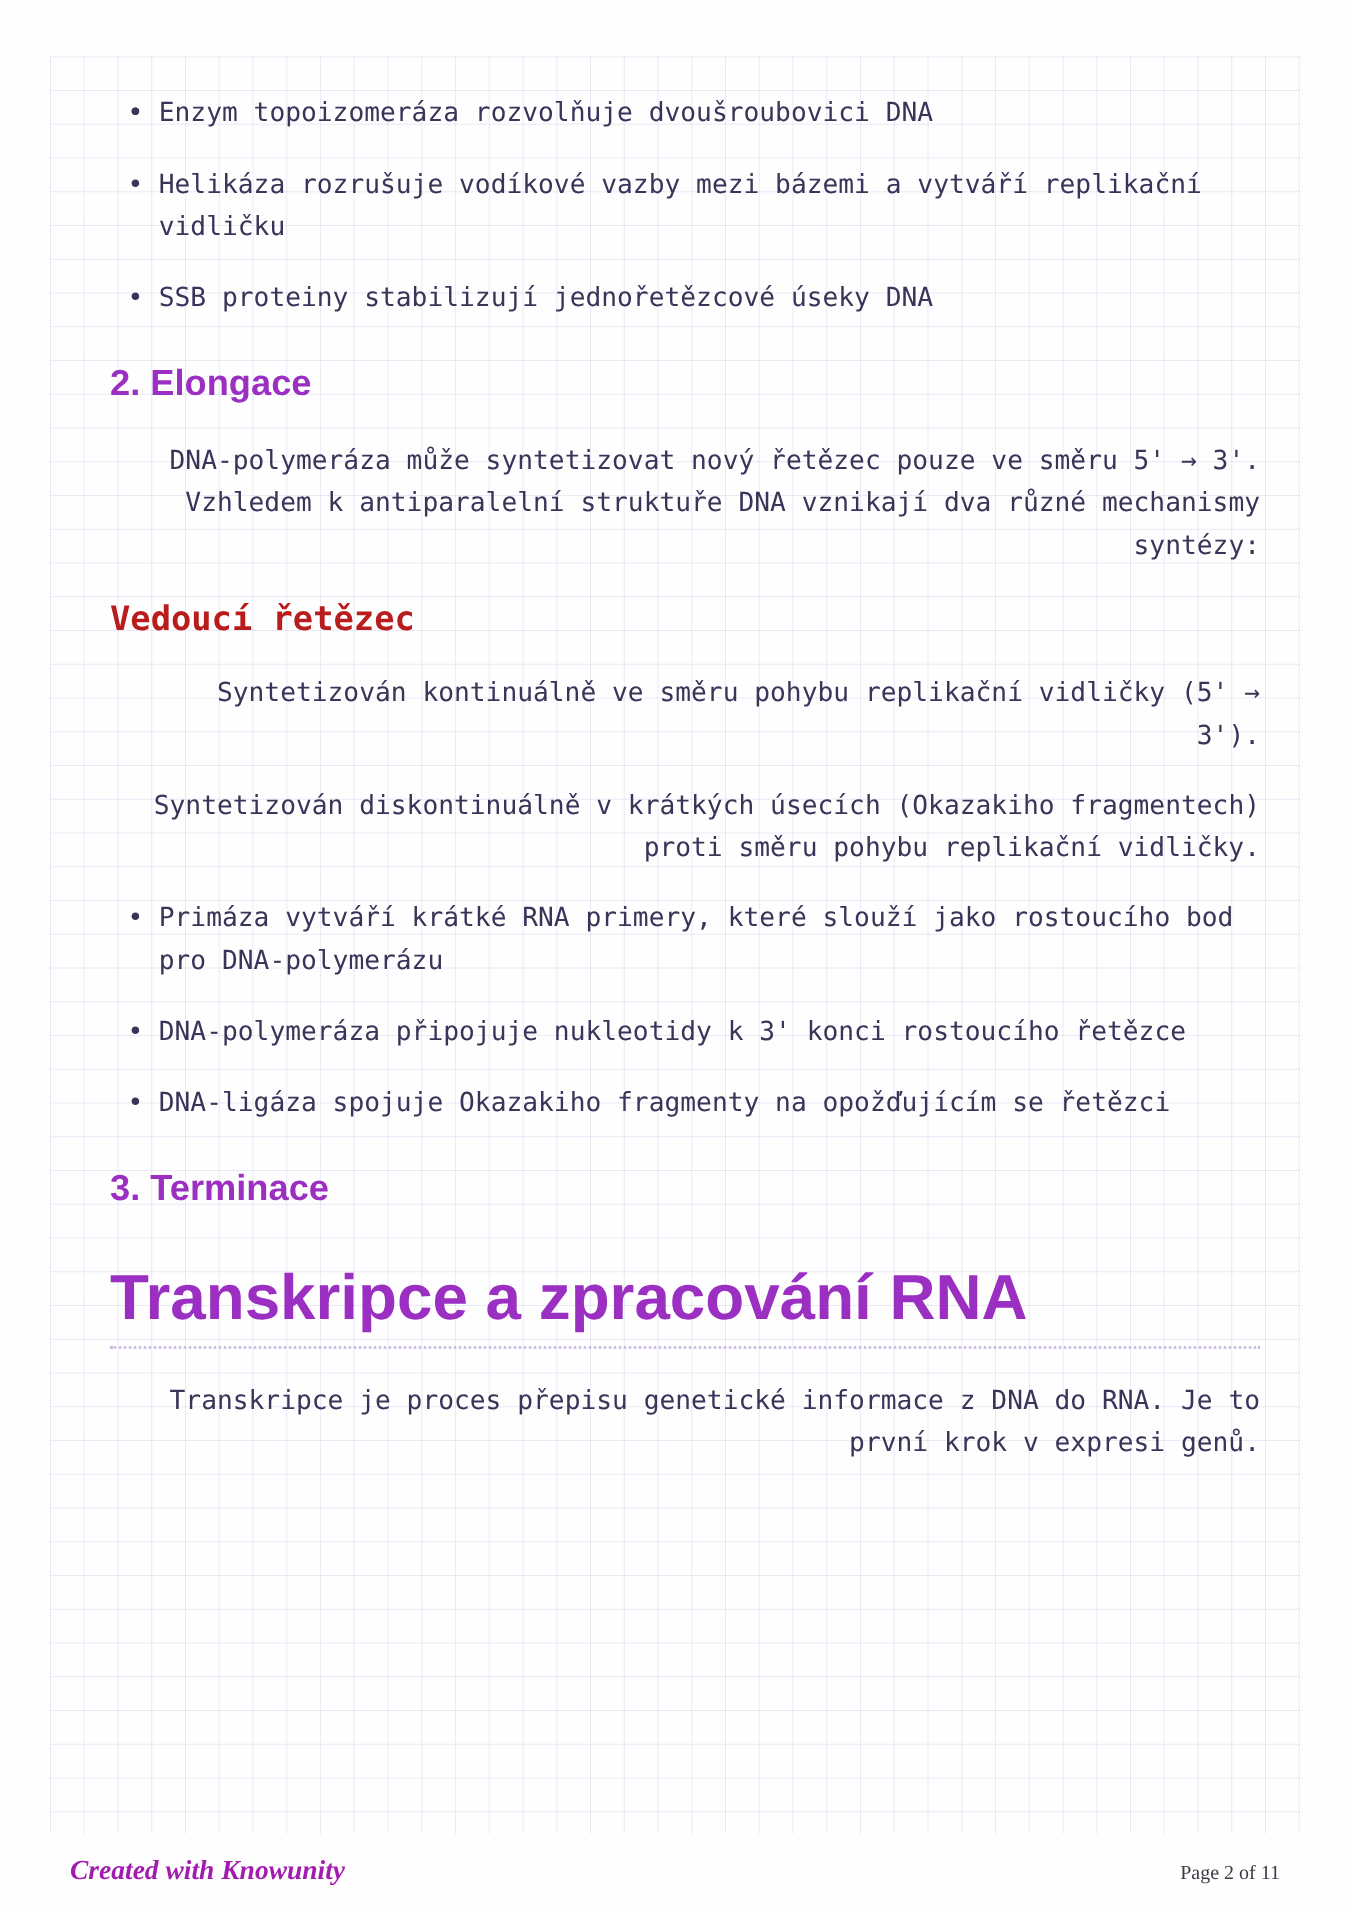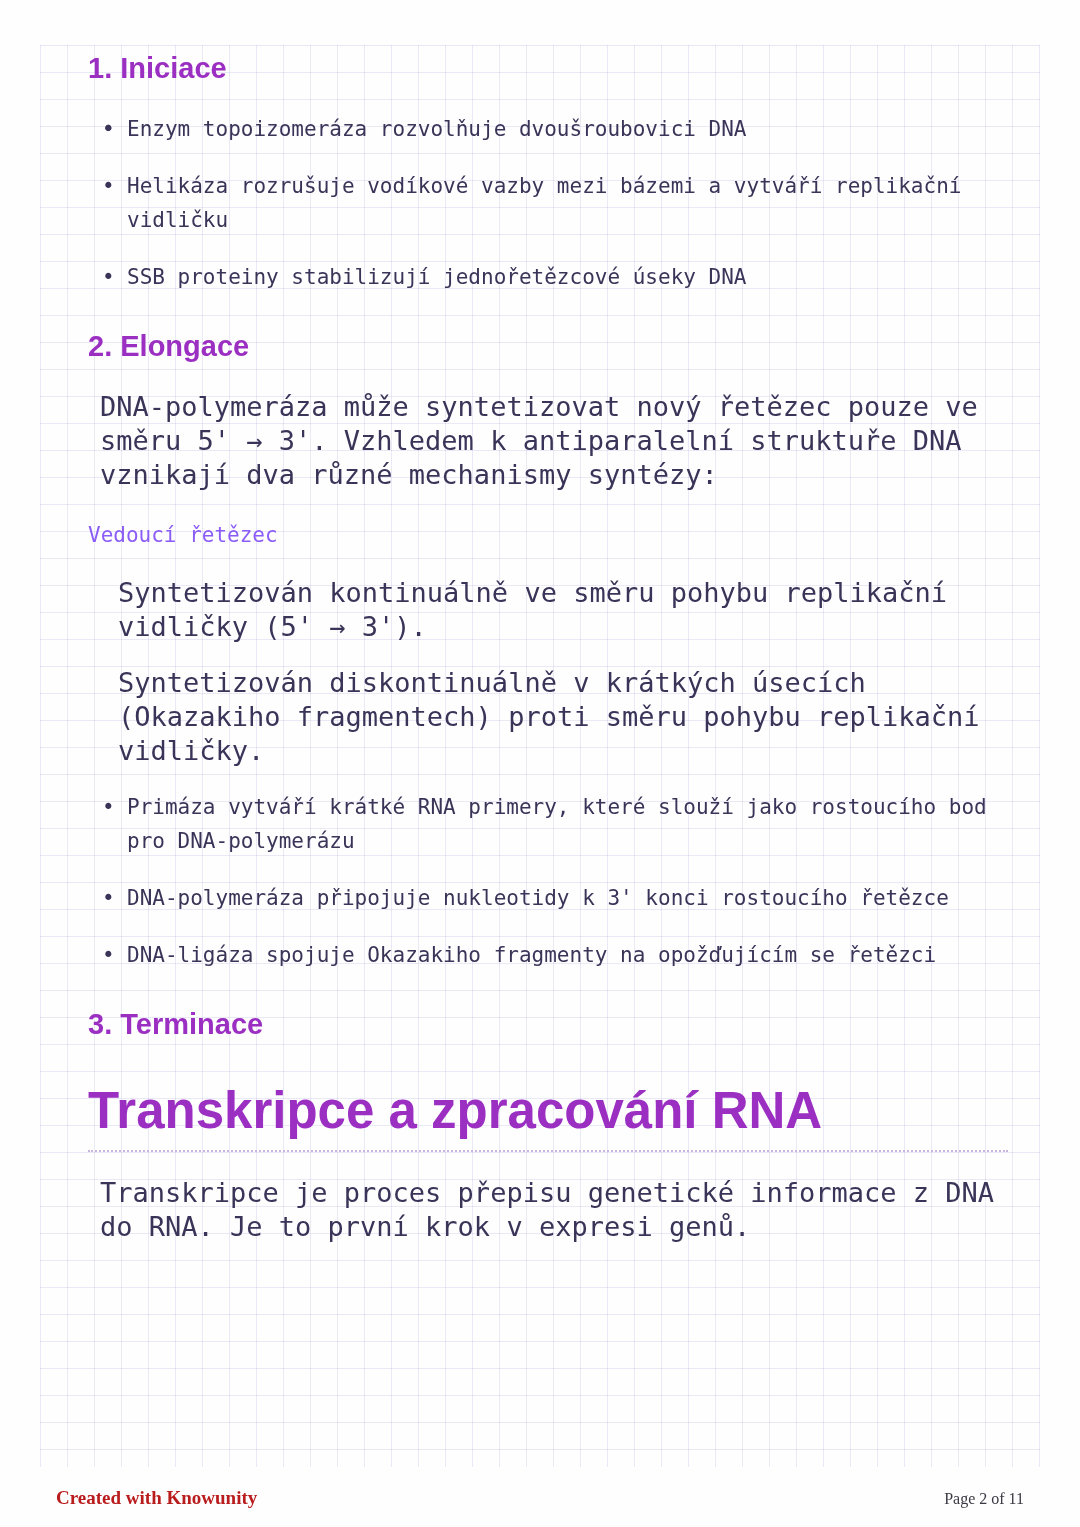--- a/index.html
+++ b/index.html
@@ -46,33 +46,34 @@
     font-family: "Liberation Sans", sans-serif;
     font-weight: bold;
     font-size: 51px;
     line-height: 46px;
     color: #9b2fc2;
     margin: 46px 0 24px 0;
     padding-bottom: 16px;
     border-bottom: 2px dotted #c9b6df;
   }
   p.body-text {
-    font-size: 27px;
+    font-size: 21px;
     line-height: 34px;
     margin: 0 0 26px 12px;
+    text-align: right;
   }
   p.indented {
     margin-left: 30px;
     margin-bottom: 22px;
   }
   .subheading {
-    font-size: 21px;
+    font-size: 27px;
     line-height: 34px;
-    font-weight: normal;
-    color: #8b5cf6;
+    font-weight: bold;
+    color: #b91c1c;
     margin: 0 0 24px 0;
   }
   ul.bullet-list {
     list-style: none;
     margin: 0 0 8px 0;
     padding: 0;
   }
   ul.bullet-list li {
     position: relative;
     padding-left: 39px;
@@ -91,36 +92,36 @@
     left: 56px;
     right: 56px;
     bottom: 18px;
     display: flex;
     justify-content: space-between;
     align-items: baseline;
     font-family: "Liberation Serif", serif;
   }
   .footer .footer-left {
     font-weight: bold;
-    font-size: 19px;
-    color: #b91c1c;
+    font-size: 22px;
+    color: #a21caf;
+    font-style: italic;
   }
   .footer .footer-right {
     font-size: 16px;
     color: #3a3a44;
   }
 </style>
 </head>
 <body>
 
 <div class="grid-bg"></div>
 
 <div class="content">
 
-  <h2 class="section-heading">1. Iniciace</h2>
 
   <ul class="bullet-list">
     <li>
       <span class="bullet">•</span>
     </li>
     <li>
       <span class="bullet">•</span>
       <span>Enzym topoizomeráza rozvolňuje dvoušroubovici DNA</span>
     </li>
     <li>

